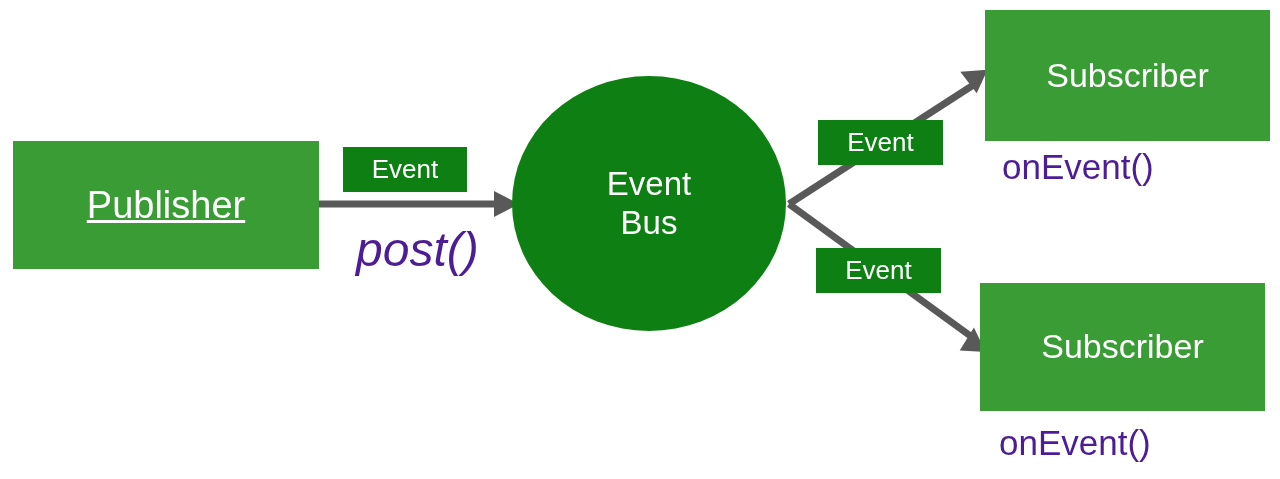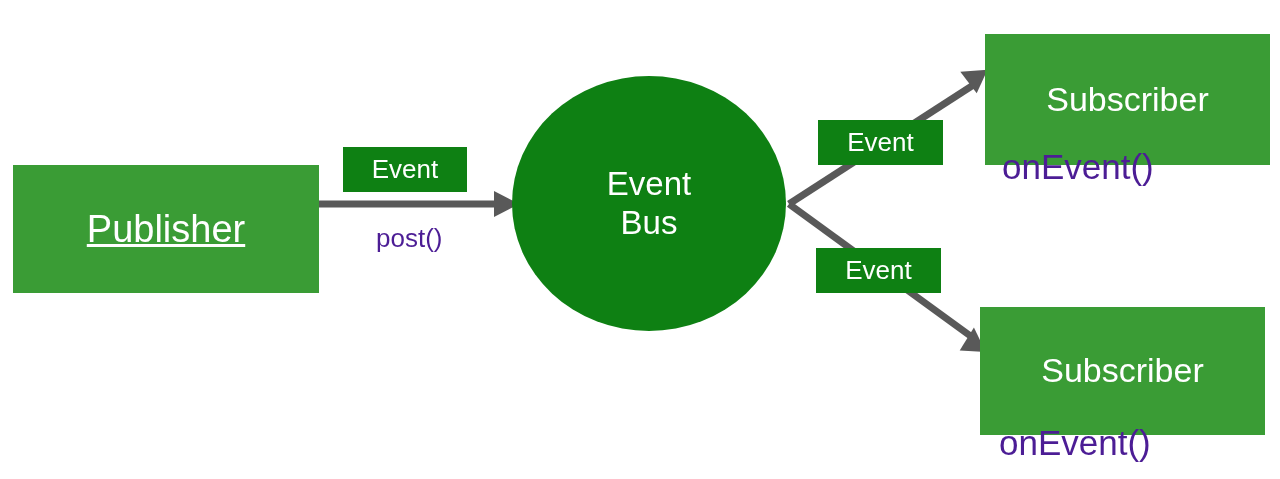--- a/index.html
+++ b/index.html
@@ -34,21 +34,20 @@
     justify-content: center;
     color: #ffffff;
     font-family: "Liberation Sans", sans-serif;
     font-weight: 400;
     line-height: 1.16;
     text-align: center;
     white-space: pre-line;
   }
   .box-node {
     background: #3a9c35;
-    margin-top: 24px;
   }
   .circle-node {
     background: #0e8013;
     border-radius: 50%;
   }
   .badge-node {
     background: #0e8013;
   }
   .caption {
     position: absolute;
@@ -62,21 +61,21 @@
   
   #node-publisher     { left: 13px;   top: 141px; width: 306px;  height: 128px; font-size: 38px; text-decoration: underline; }
   #node-eventbus      { left: 512px;  top: 76px;  width: 274px;  height: 255px; font-size: 33px; }
   #node-subscriber-1  { left: 985px;  top: 10px;  width: 285px;  height: 131px; font-size: 34px; }
   #node-subscriber-2  { left: 980px;  top: 283px; width: 285px;  height: 128px; font-size: 34px; }
 
   #badge-event-post   { left: 343px;  top: 147px; width: 124px;  height: 45px;  font-size: 26px; }
   #badge-event-sub-1  { left: 818px;  top: 120px; width: 125px;  height: 45px;  font-size: 26px; }
   #badge-event-sub-2  { left: 816px;  top: 248px; width: 125px;  height: 45px;  font-size: 26px; }
 
-  #caption-post       { left: 376px;  top: 224px; font-size: 26px; }
+  #caption-post       { left: 356px;  top: 224px; font-size: 48px; font-style: italic; }
   #caption-onevent-1  { left: 1002px; top: 148px; font-size: 35px; }
   #caption-onevent-2  { left: 999px;  top: 424px; font-size: 35px; }
 </style>
 </head>
 <body>
 
 <div id="canvas">
 
   <svg id="edges" viewBox="0 0 1280 479" width="1280" height="479" xmlns="http://www.w3.org/2000/svg">
 

